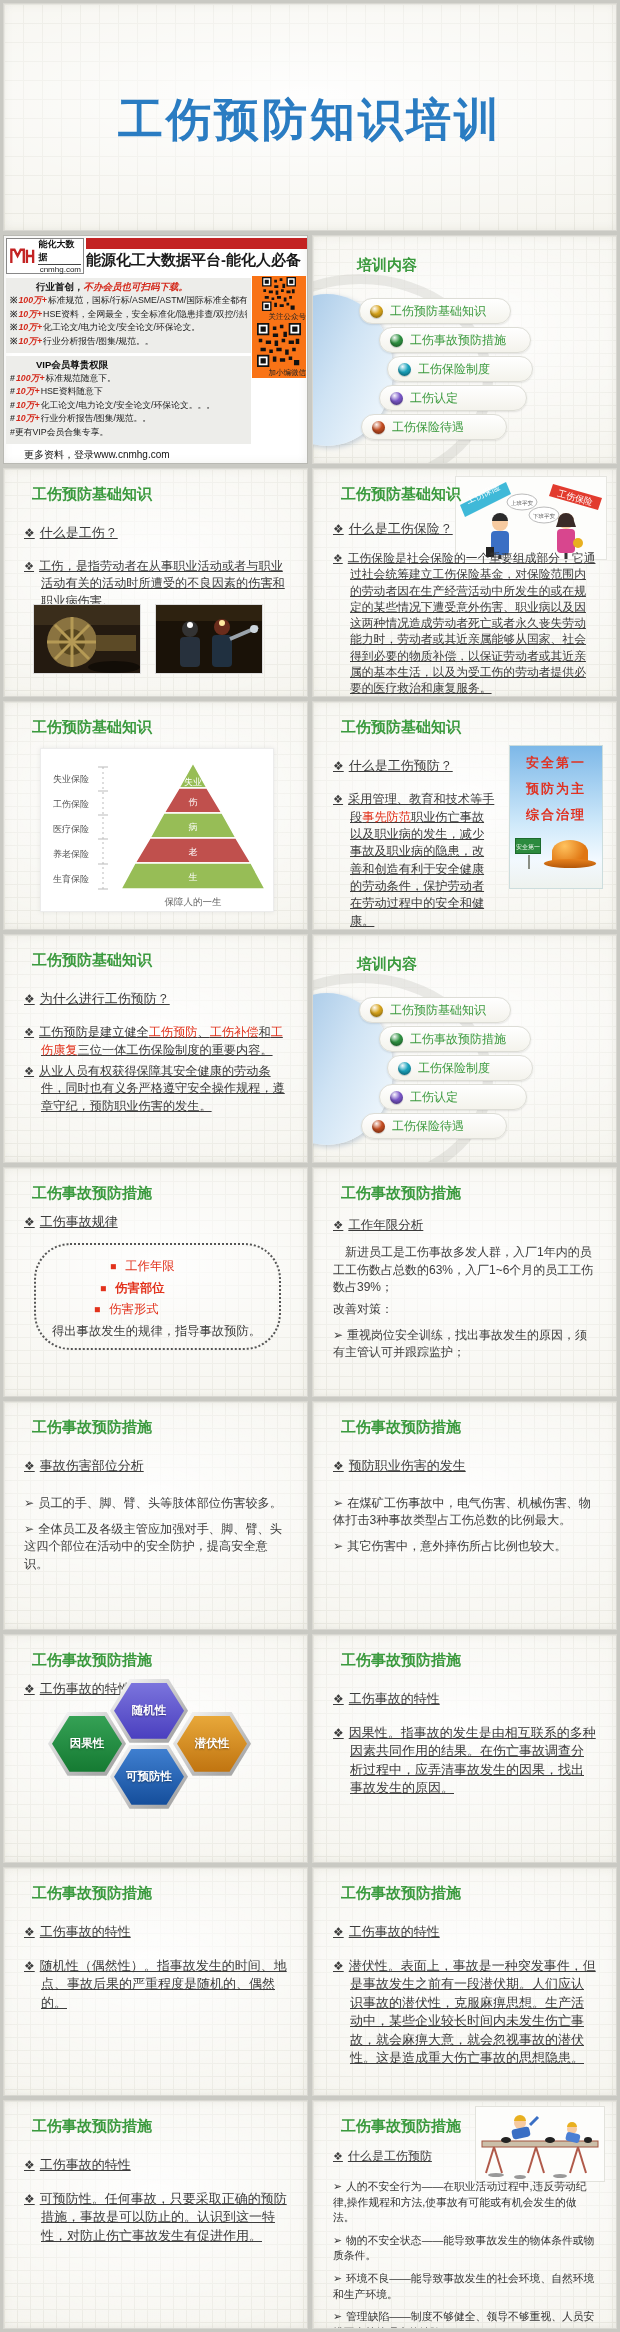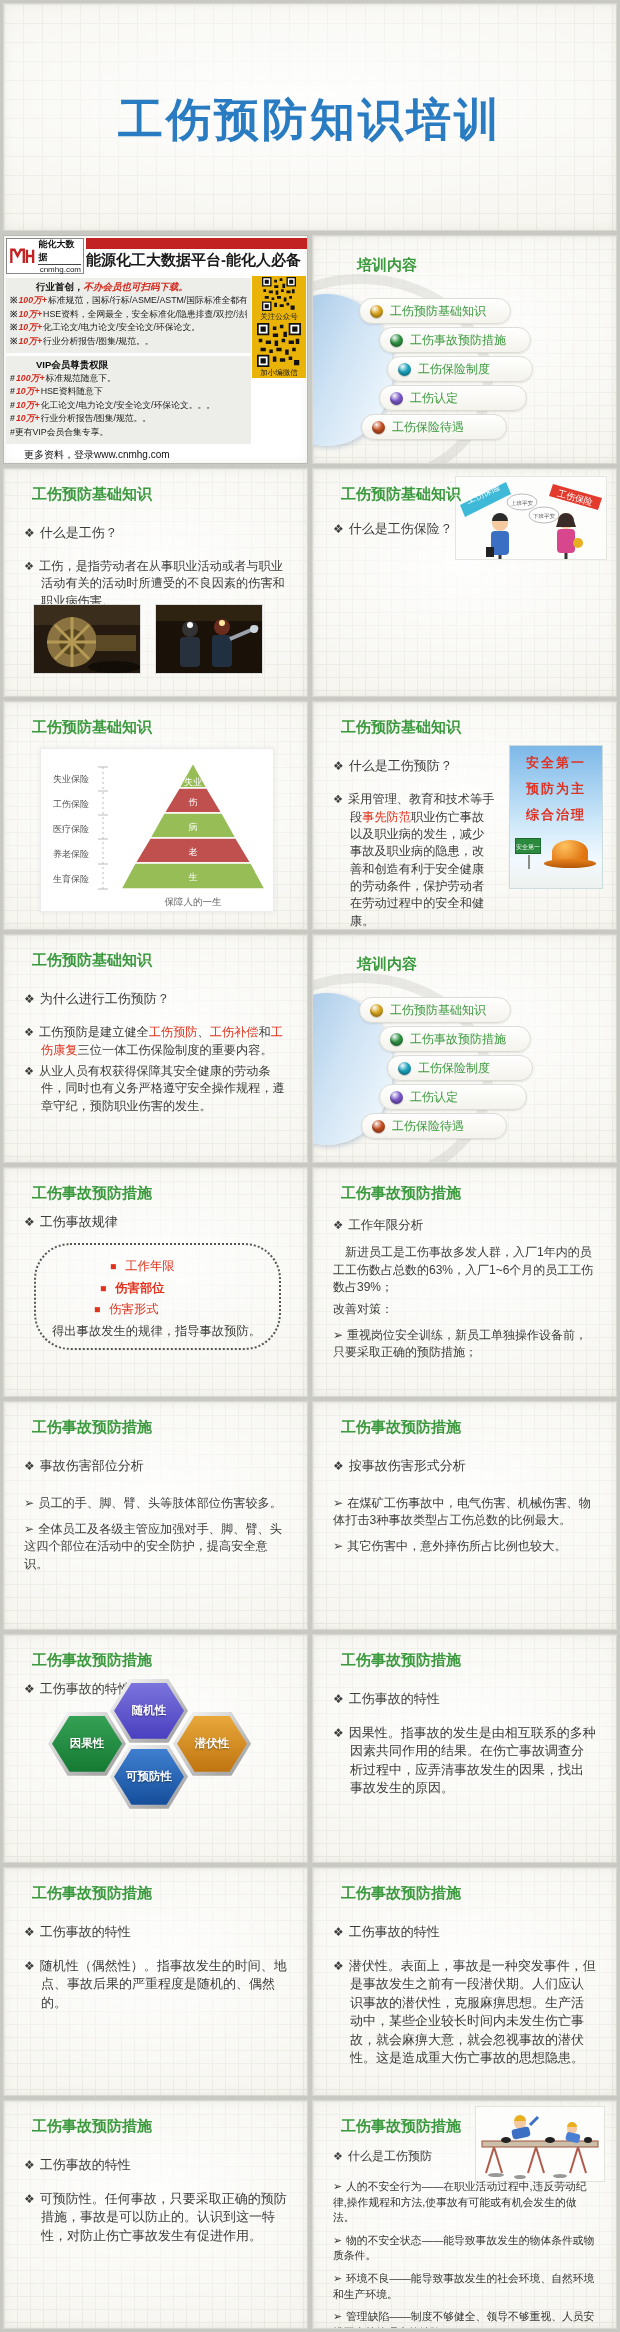--- a/index.html
+++ b/index.html
@@ -16,21 +16,21 @@
       linear-gradient(90deg,#e9e8e0 1px, transparent 1px);
     background-size:100% 100%,13px 13px,13px 13px;
     box-shadow:inset 0 0 8px rgba(120,120,110,.12);}
   .inner{position:absolute;inset:0;padding:12px 20px;}
   .cover{grid-column:1/-1;background-size:100% 100%,19px 19px,19px 19px;}
   .cover-title{position:absolute;width:100%;top:86px;text-align:center;
     font-size:45px;font-weight:600;color:#2a7cc2;letter-spacing:3px;}
   .t{font-size:15px;font-weight:bold;color:#3b9a3e;margin:4px 0 0 8px;}
   .q{font-size:13px;color:#3c3c3c;margin-top:20px;}
   .b{font-size:12.2px;color:#3c3c3c;line-height:1.42;margin-top:16px;}
-  .dia{padding-left:17px;text-indent:-17px;}
+  .dia{padding-left:17px;text-indent:-17px;text-decoration:underline;}
   .dia::before{content:"❖";margin-right:5px;font-size:.92em;}
   .arr{font-size:12.2px;color:#3c3c3c;line-height:1.42;margin-top:9px;}
   .arr::before{content:"➢";margin-right:4px;}
   .red{color:#e2321c;}
   
   .ad{background:#fff;background-image:none;border:1px solid #b9b9b3;}
   .ad-header{position:relative;height:38px;}
   .ad-logo{position:absolute;left:2px;top:2px;width:78px;height:36px;border:1px solid #888;
     background:#fff;display:flex;align-items:center;gap:3px;padding:2px;}
   .ad-logo-txt{display:flex;flex-direction:column;justify-content:center;align-items:flex-end;}
@@ -41,22 +41,22 @@
     color:#1a1a1a;white-space:nowrap;overflow:hidden;max-width:224px;}
   .ad-main{margin:4px 56px 0 2px;position:relative;z-index:1;}
   .ad-panel{background:#ededea;padding:3px 4px 4px 4px;}
   .ad-panel + .ad-panel{margin-top:3px;}
   .ad-intro,.ad-vip-title{font-size:9.5px;font-weight:bold;color:#111;padding-left:26px;}
   .ad-line{font-size:8.8px;color:#222;line-height:1.55;white-space:nowrap;overflow:hidden;}
   .m{font-weight:bold;margin-right:1px;color:#333;}
   .ad-redit{color:#d4281a;font-weight:bold;font-style:italic;margin-right:1px;}
   .ad-footer{display:inline-block;margin:3px 0 0 16px;font-size:10px;color:#111;
     border-bottom:2px solid #666;padding:0 28px 1px 2px;}
-  .ad-qrcol{position:absolute;top:40px;right:1px;width:54px;text-align:center;
-    font-size:7.5px;color:#222;background:#eab308;}
+  .ad-qrcol{position:absolute;top:40px;right:1px;width:54px;text-align:right;
+    font-size:7.5px;color:#222;background:#f97316;}
   .qr{width:34px;height:34px;margin:1px auto;display:block;}
   .qr2{width:44px;height:44px;}
   
   .toc-title{position:absolute;left:44px;top:20px;font-size:15px;font-weight:bold;color:#3b9a3e;}
   .toc-arc{position:absolute;left:-85px;top:38px;width:265px;height:215px;border-radius:50%;
     border:10px solid rgba(190,190,183,.30);}
   .toc-semi{position:absolute;left:-52px;top:58px;width:132px;height:152px;border-radius:50%;
     background:linear-gradient(115deg,#9dc2e4 10%,#cfe3f4 55%,#eef6fc 90%);
     box-shadow:2px 2px 5px rgba(100,130,160,.35);}
   .pill{position:absolute;height:26px;border:1px solid #ddddd6;border-radius:13px;
@@ -264,20 +264,21 @@
       <circle cx="110" cy="44" r="8" fill="#f6caa0"></circle>
         <path d="M102 44a8 8 0 0 1 16 0l2 6h-20z" fill="#3a2b28"></path>
       <rect x="101" y="52" width="18" height="24" rx="4" fill="#d8468e"></rect>
       <circle cx="122" cy="66" r="5" fill="#e8b020"></circle>
       <line x1="44" y1="78" x2="44" y2="82" stroke="#333" stroke-width="3"></line>
       <line x1="110" y1="76" x2="110" y2="82" stroke="#333" stroke-width="3"></line>
     </svg>
     <div class="inner">
       <div class="t">工伤预防基础知识</div>
       <div class="q dia s4q">什么是工伤保险？</div>
+      <div class="b dia s4b">工伤保险是社会保险的一个重要组成部分，它通过社会统筹建立工伤保险基金，对保险范围内的劳动者因在生产经营活动中所发生的或在规定的某些情况下遭受意外伤害、职业病以及因这两种情况造成劳动者死亡或者永久丧失劳动能力时，劳动者或其近亲属能够从国家、社会得到必要的物质补偿，以保证劳动者或其近亲属的基本生活，以及为受工伤的劳动者提供必要的医疗救治和康复服务。</div>
     </div>
   </section>
 
   <section class="slide">
     <div class="inner">
       <div class="t">工伤预防基础知识</div>
     </div>
     <div class="pyr-box">
       <svg width="234" height="164" viewBox="0 0 234 164">
         <line x1="62" y1="18" x2="62" y2="140" stroke="#bbb" stroke-dasharray="2 3"></line>
@@ -371,38 +372,38 @@
       </div>
     </div>
   </section>
 
   <section class="slide">
     <div class="inner">
       <div class="t">工伤事故预防措施</div>
       <div class="q dia" style="margin-top:14px;font-size:12.5px">工作年限分析</div>
       <div class="small p1x">新进员工是工伤事故多发人群，入厂1年内的员工工伤数占总数的63%，入厂1~6个月的员工工伤数占39%；</div>
       <div class="small p2x">改善对策：</div>
-      <div class="arr" style="font-size:12px">重视岗位安全训练，新员工单独操作设备前，只要采取正确的预防措施；</div>
+      <div class="arr" style="font-size:12px">重视岗位安全训练，找出事故发生的原因，须有主管认可并跟踪监护；</div>
 
     </div>
   </section>
 
   <section class="slide">
     <div class="inner">
       <div class="t">工伤事故预防措施</div>
       <div class="q dia">事故伤害部位分析</div>
       <div class="arr" style="margin-top:20px">员工的手、脚、臂、头等肢体部位伤害较多。</div>
       <div class="arr">全体员工及各级主管应加强对手、脚、臂、头这四个部位在活动中的安全防护，提高安全意识。</div>
     </div>
   </section>
 
   <section class="slide">
     <div class="inner">
       <div class="t">工伤事故预防措施</div>
-      <div class="q dia">按事故伤害形式分析</div>
+      <div class="q dia">预防职业伤害的发生</div>
       <div class="arr" style="margin-top:20px">在煤矿工伤事故中，电气伤害、机械伤害、物体打击3种事故类型占工伤总数的比例最大。</div>
       <div class="arr">其它伤害中，意外摔伤所占比例也较大。</div>
     </div>
   </section>
 
   <section class="slide">
     <div class="inner">
       <div class="t">工伤事故预防措施</div>
       <div class="q dia" style="margin-top:10px">工伤事故的特性</div>
     </div>

